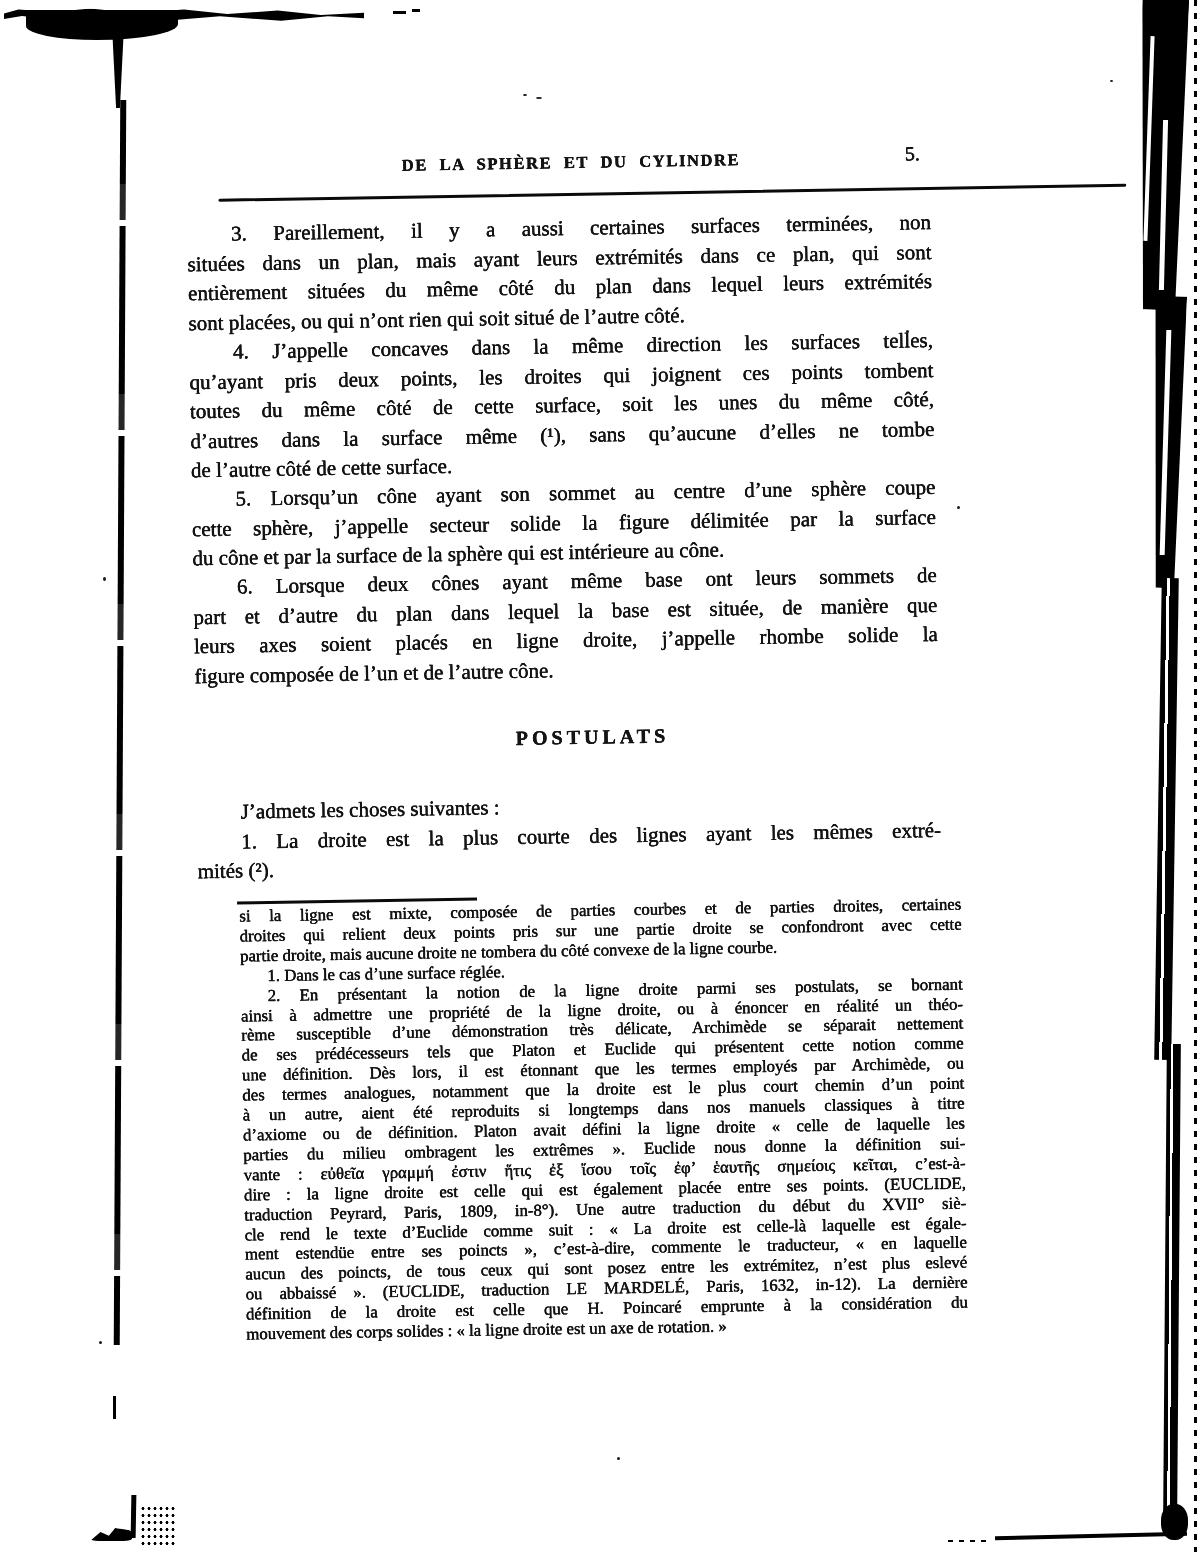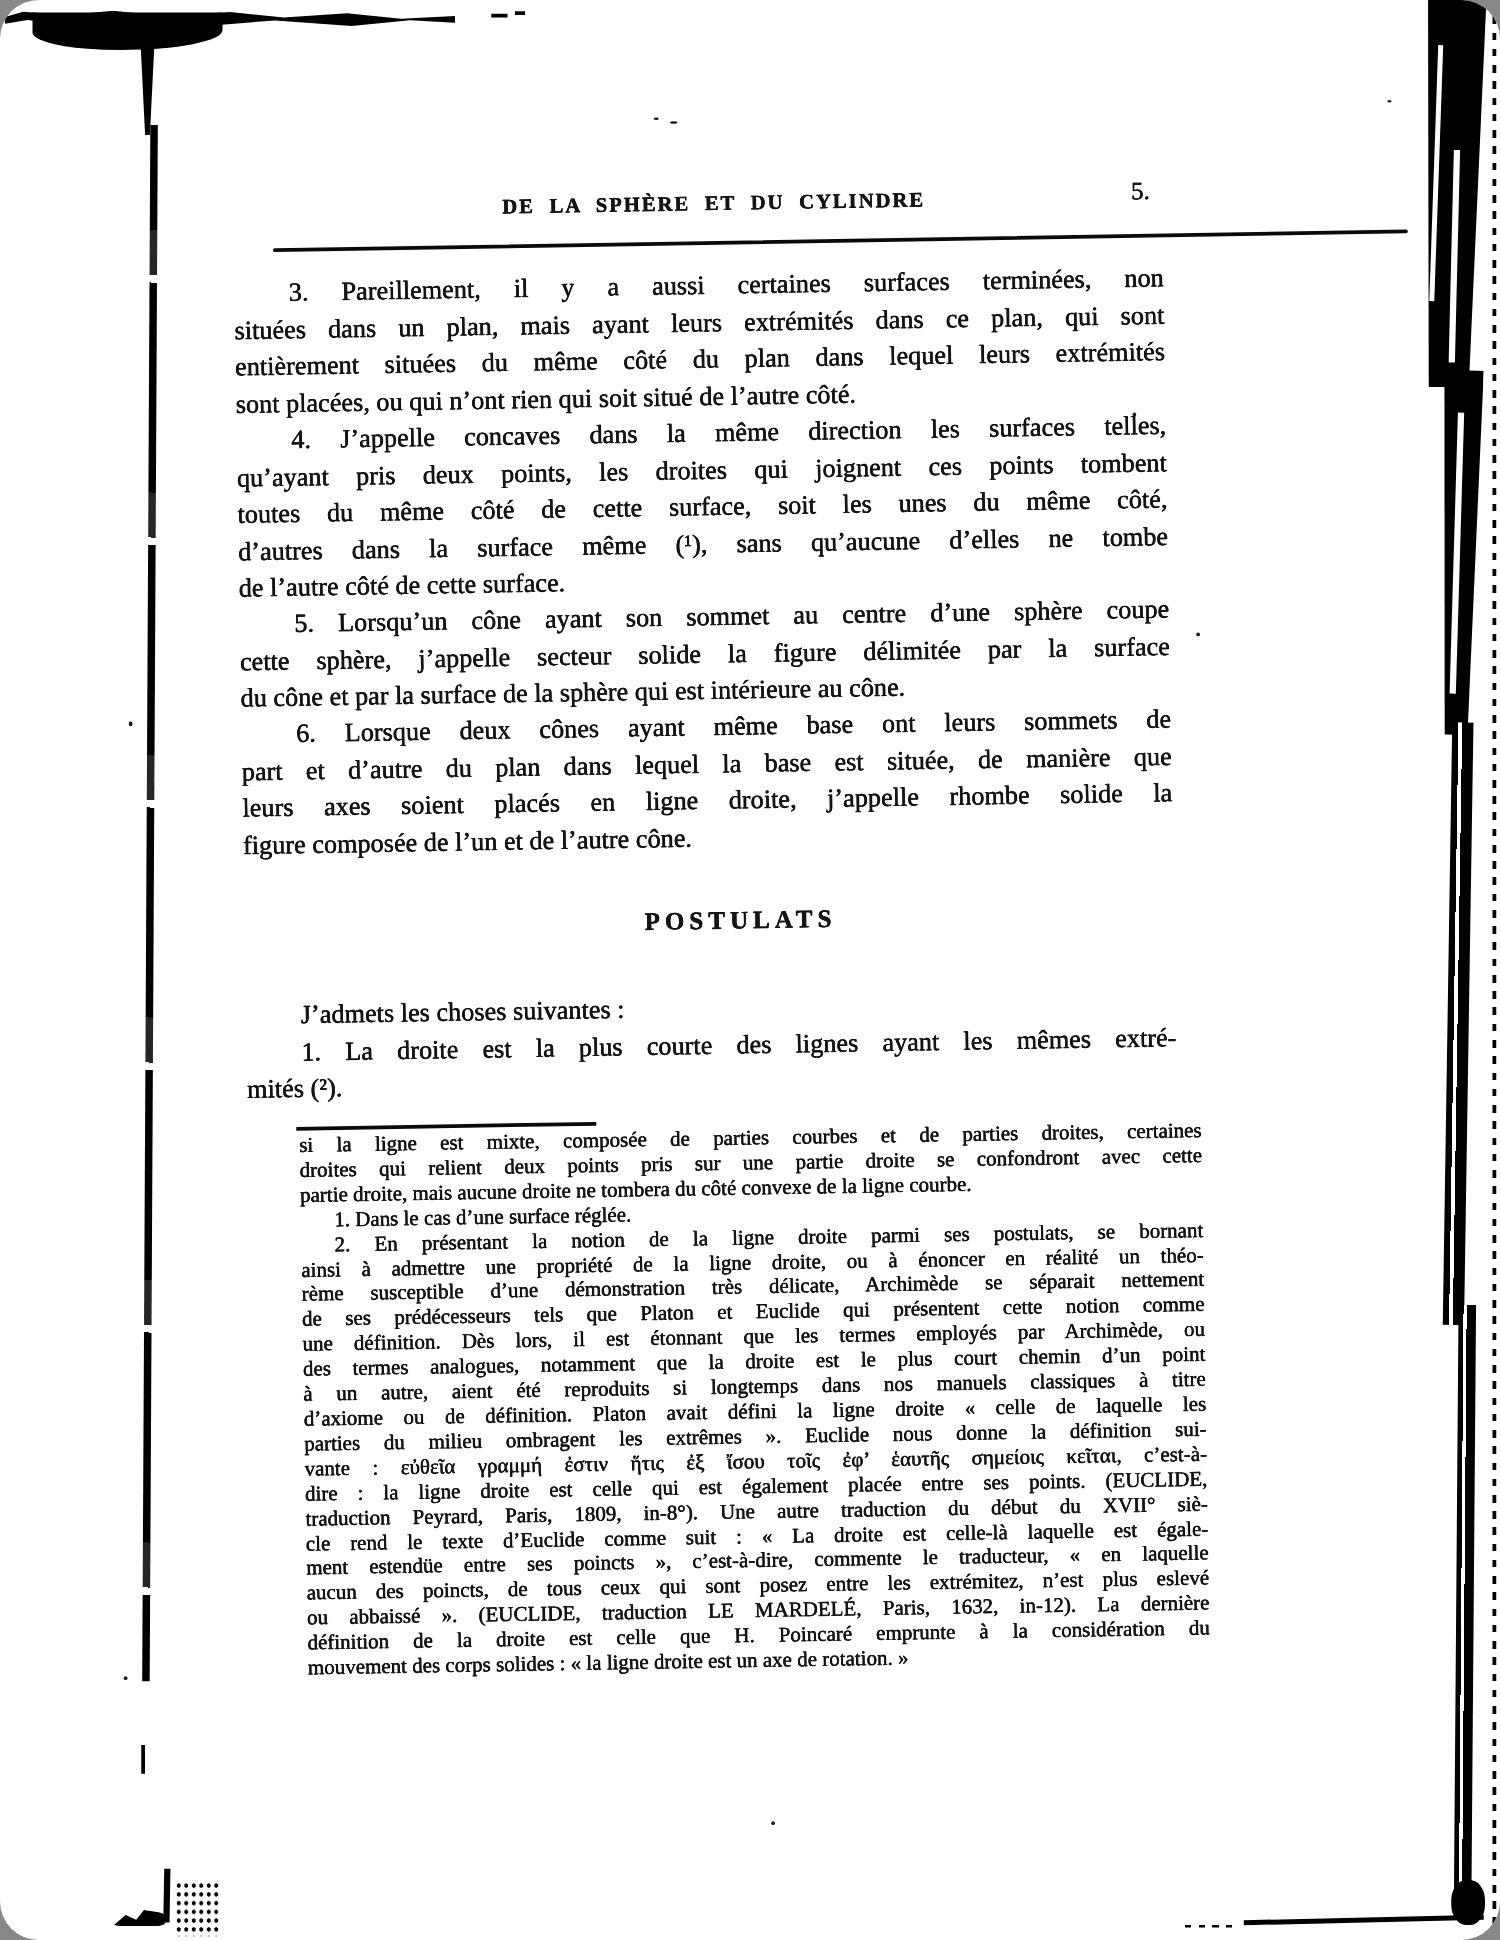--- a/index.html
+++ b/index.html
@@ -4,21 +4,20 @@
 <style>
   html,body{margin:0;padding:0;background:#888;}
   .page{
     position:relative;
     width:1200px;height:1552px;
     margin:0 auto;
     background:#ffffff;
     overflow:hidden;
     font-family:"Liberation Serif","DejaVu Serif",serif;
     color:#141414;
-    border-radius:31px;
   }
   .content{
     position:absolute;left:196px;top:0;width:744px;height:1552px;
     transform:rotate(-0.95deg);
     transform-origin:50% 50%;
   }
   .txt{ text-shadow:0.35px 0 0 currentColor, 0 0.3px 0 currentColor; }
 
   
   .hdr-title{

